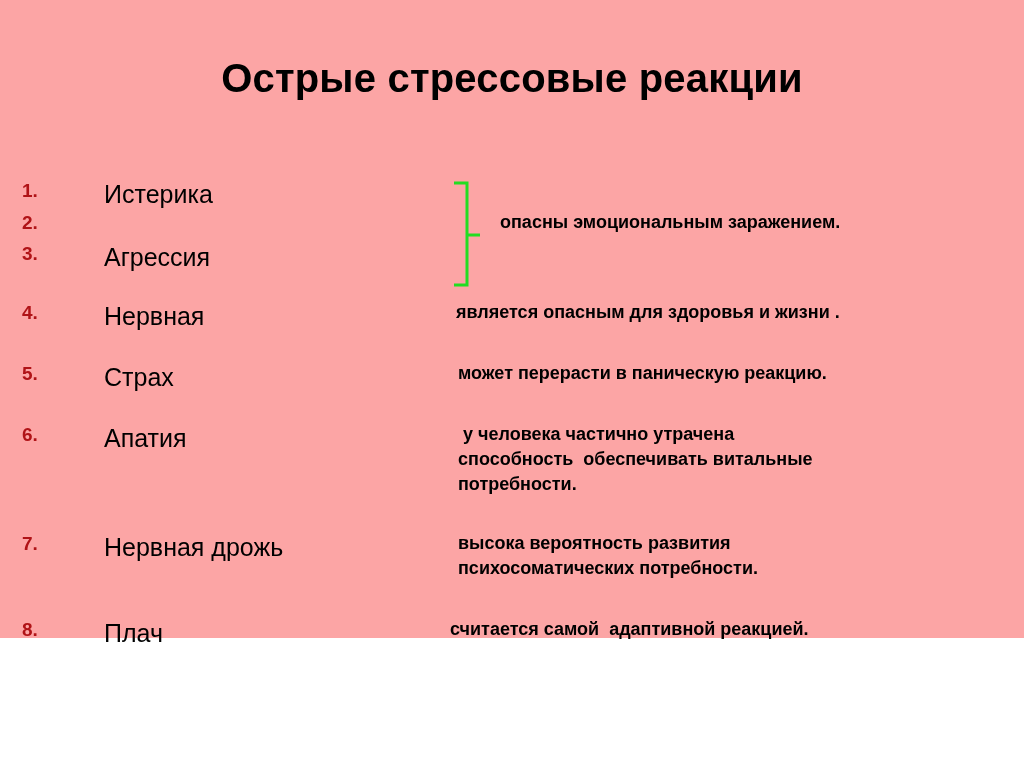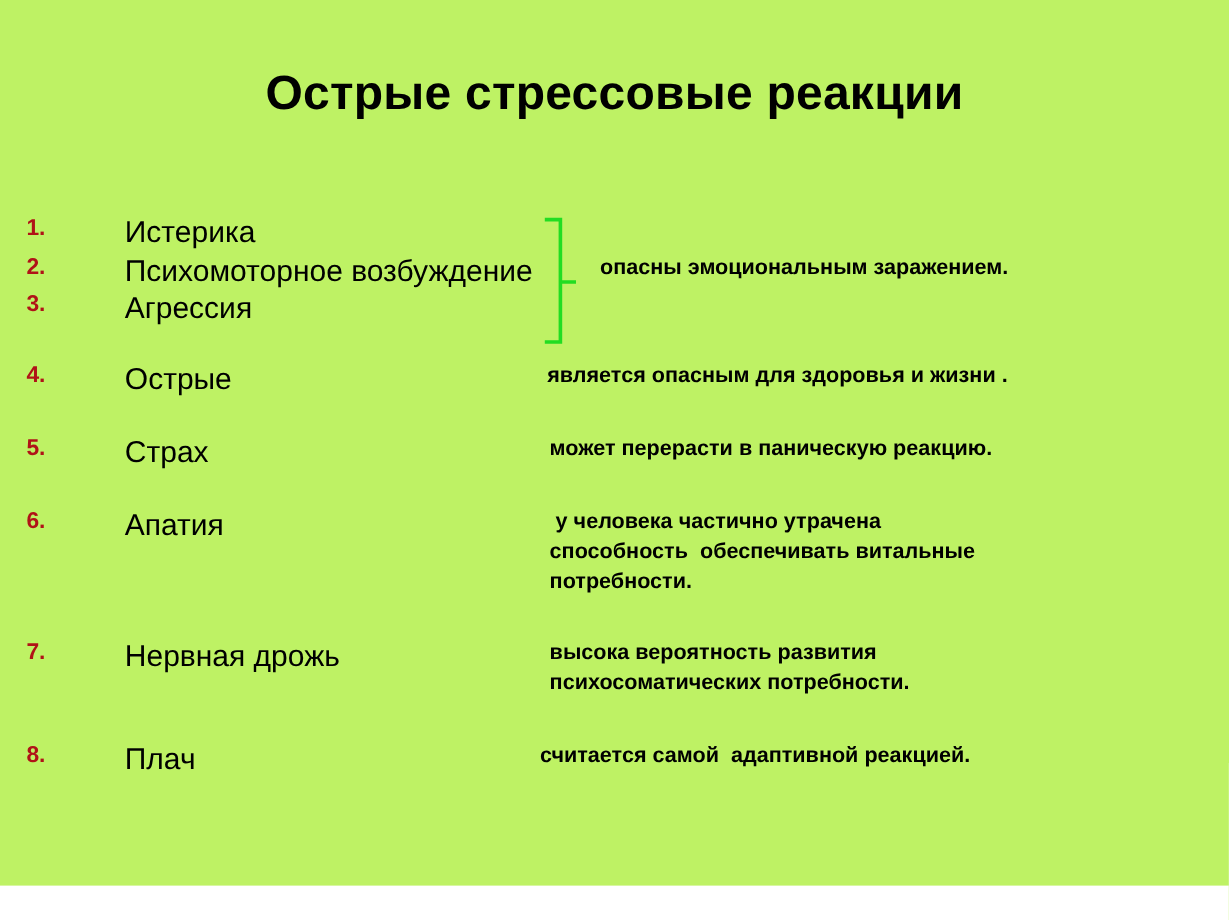--- a/index.html
+++ b/index.html
@@ -5,22 +5,22 @@
     html, body { margin: 0; padding: 0; }
     body {
       width: 1024px; height: 767px;
       background: #ffffff;
       position: relative;
       overflow: hidden;
       font-family: "Liberation Sans", sans-serif;
     }
     .slide {
       position: absolute; left: 0; top: 0;
-      width: 1024px; height: 738px;
-      background: #bef264;
+      width: 1024px; height: 638px;
+      background: #fca5a5;
     }
     .title {
       position: absolute;
       left: 0; width: 1024px;
       top: 56px;
       text-align: center;
       font-size: 40px;
       font-weight: bold;
       color: #000;
       letter-spacing: 0.2px;
@@ -56,33 +56,32 @@
 <body>
 
 <div class="slide">
 
   <div class="title">Острые стрессовые реакции</div>
 
   <div class="num" style="top:180px;">1.</div>
   <div class="term" style="top:180px;">Истерика</div>
 
   <div class="num" style="top:212px;">2.</div>
-  <div class="term" style="top:212px;">Психомоторное возбуждение</div>
 
   <div class="num" style="top:243px;">3.</div>
   <div class="term" style="top:243px;">Агрессия</div>
 
   <svg class="bracket" viewBox="0 0 34 110">
     <path d="M2 3 H15 V105 H2" fill="none" stroke="#22dd22" stroke-width="3"></path>
     <path d="M15 55 H28" fill="none" stroke="#22dd22" stroke-width="3"></path>
   </svg>
   <div class="desc" style="left:500px; top:210px;">опасны эмоциональным заражением.</div>
 
   <div class="num" style="top:302px;">4.</div>
-  <div class="term" style="top:302px;">Острые</div>
+  <div class="term" style="top:302px;">Нервная</div>
   <div class="desc" style="left:456px; top:300px;">является опасным для здоровья и жизни .</div>
 
   <div class="num" style="top:363px;">5.</div>
   <div class="term" style="top:363px;text-align:center;">Страх</div>
   <div class="desc" style="left:458px; top:361px;">может перерасти в паническую реакцию.</div>
 
   <div class="num" style="top:424px;">6.</div>
   <div class="term" style="top:424px;">Апатия</div>
   <div class="desc" style="left:458px; top:422px; white-space:pre;"> у человека частично утрачена</div>
   <div class="desc" style="left:458px; top:447px; white-space:pre;">способность  обеспечивать витальные</div>

